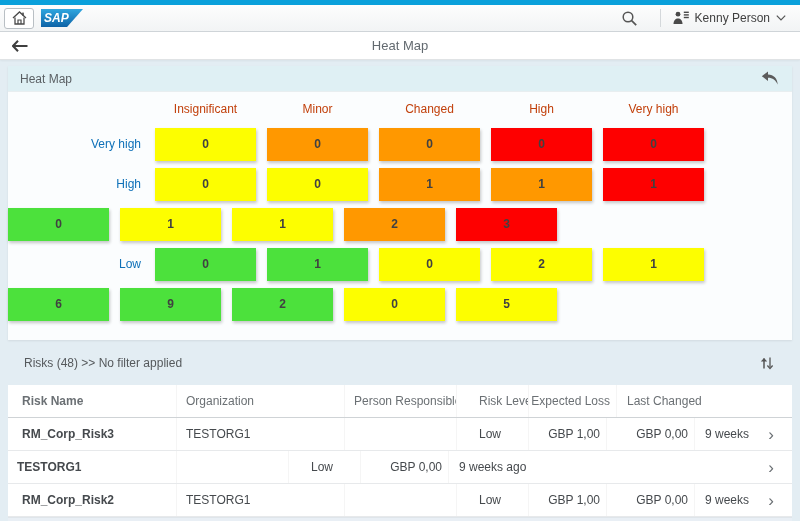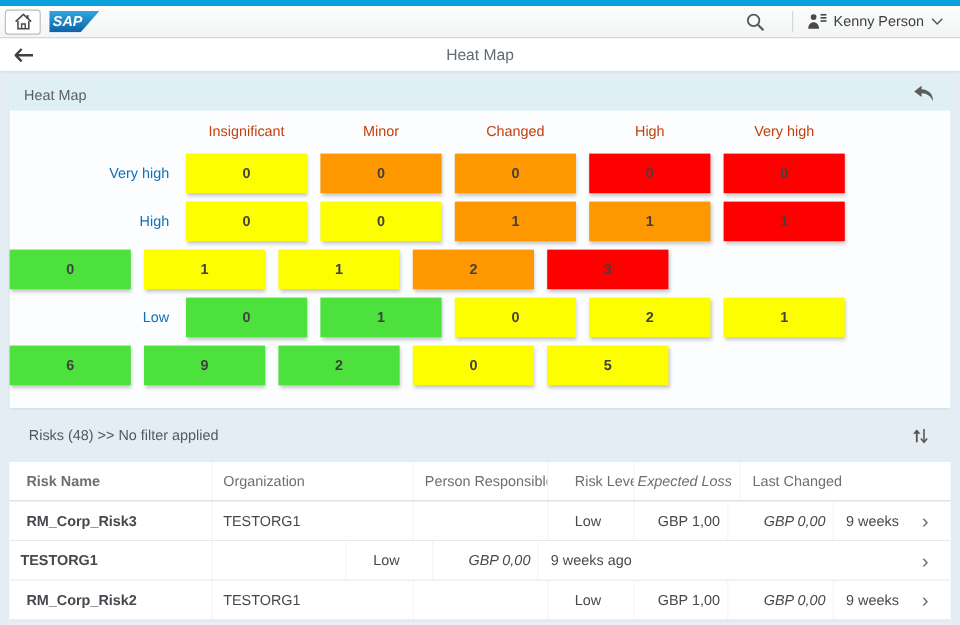--- a/index.html
+++ b/index.html
@@ -96,21 +96,21 @@
     display:flex; align-items:center; font-size:12px; color:#45494d;
     border-left:1px solid rgba(0,0,0,0.04); overflow:hidden; white-space:nowrap;
   }
   .t-row.header .t-cell { color:#6b7074; }
   .t-cell:first-child { border-left:none;font-weight:bold; }
   .col-risk-name   { flex:0 0 168px; padding-left:14px; }
   .col-org         { flex:0 0 168px; padding-left:9px; }
   .col-person      { flex:0 0 112px; padding-left:9px; }
   .col-level       { flex:0 0 72px;  padding-left:22px; }
   .col-total       { flex:0 0 78px;  justify-content:flex-end; padding-right:6px; }
-  .col-expected    { flex:0 0 88px;  justify-content:flex-end; padding-right:6px;font-style:italic; }
+  .col-expected    { flex:0 0 88px;  justify-content:flex-end; padding-right:6px; }
   .col-changed     { flex:1 1 auto;  padding-left:10px; }
   .col-chevron     { flex:0 0 42px;  justify-content:center; border-left:none; }
   .t-row[data-interactable="true"] { cursor:pointer; }
   .row-chevron { font-size:17px; color:#6b7074; line-height:1; cursor:pointer; }
   .table-partial-row { height:10px; background:#e9eff5; border-top:1px solid #dfe5ea; }
 
   svg { display:block; }
 </style>
 </head>
 <body>

